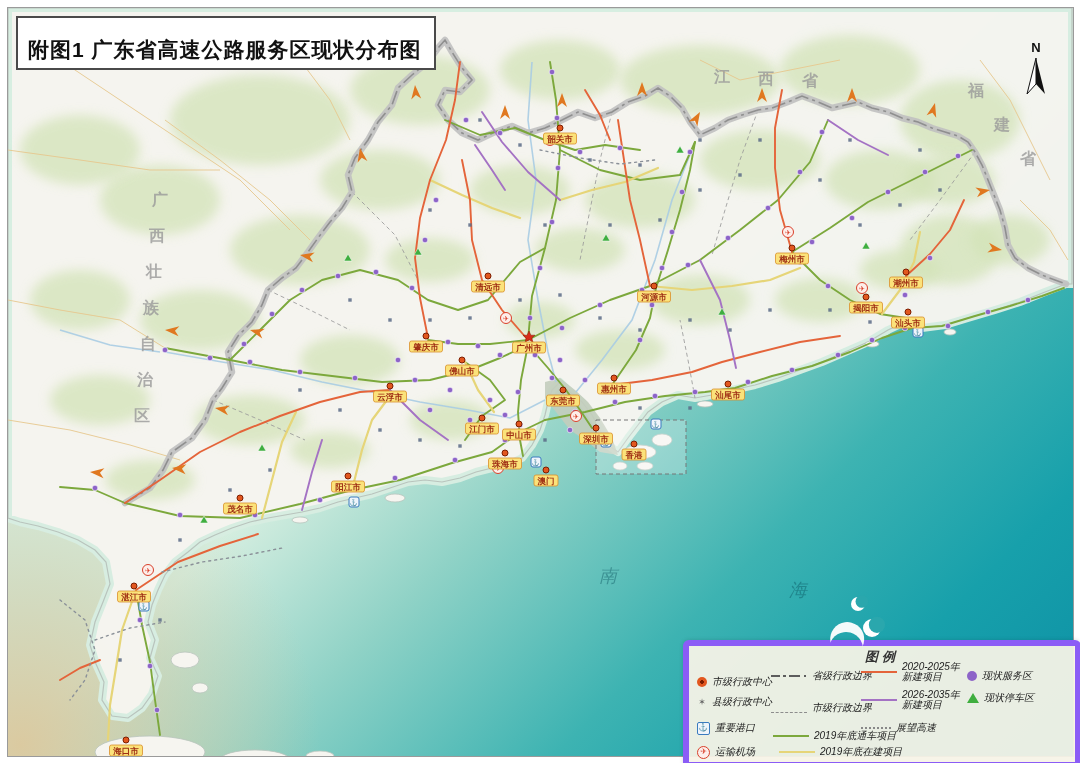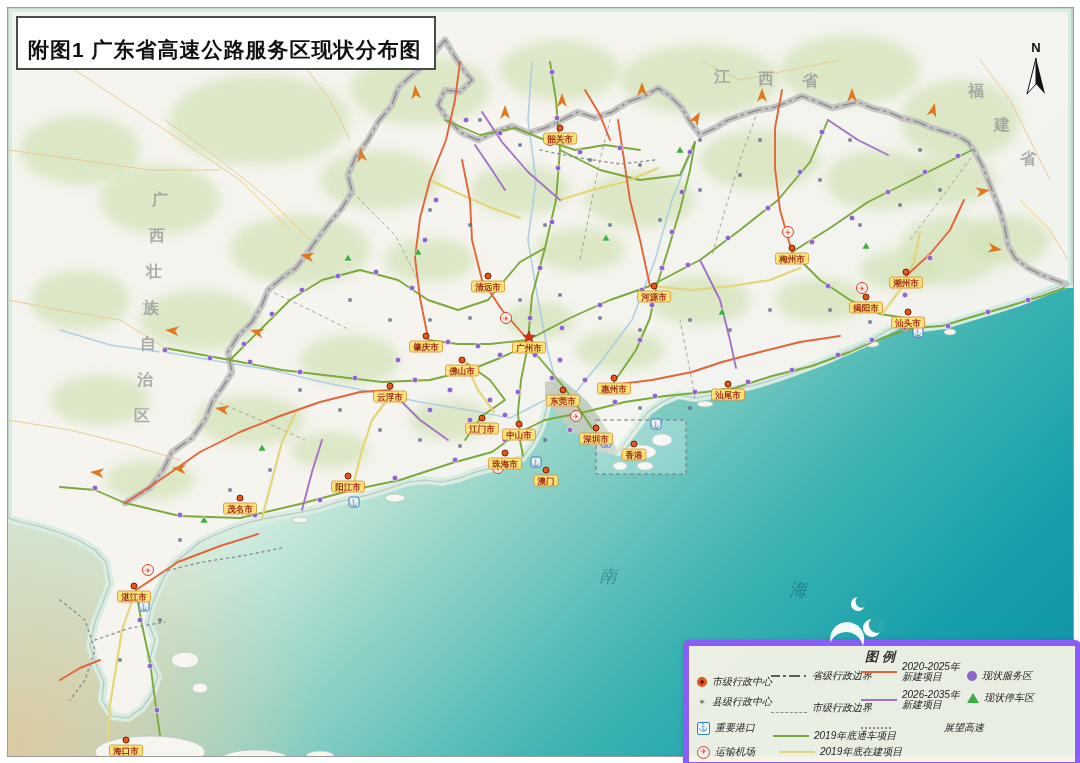--- a/index.html
+++ b/index.html
@@ -514,21 +514,21 @@
           <span class="lg-label">2019年底在建项目</span>
         </div>
         <div class="lg-item" style="left: 172px; top: 15px;">
           <span class="sw ln ln-red"></span>
           <span class="lg-label">2020-2025年<br>新建项目</span>
         </div>
         <div class="lg-item" style="left: 172px; top: 43px;">
           <span class="sw ln ln-purple"></span>
           <span class="lg-label">2026-2035年<br>新建项目</span>
         </div>
-        <div class="lg-item" style="left: 172px; top: 71px; gap: 48px;">
+        <div class="lg-item" style="left: 172px; top: 71px;">
           <span class="sw ln ln-dotted"></span>
           <span class="lg-label">展望高速</span>
         </div>
         <div class="lg-item" style="left: 278px; top: 19px;">
           <span class="sw pt-sa"></span>
           <span class="lg-label">现状服务区</span>
         </div>
         <div class="lg-item" style="left: 278px; top: 41px;">
           <span class="sw pt-pa"></span>
           <span class="lg-label">现状停车区</span>

